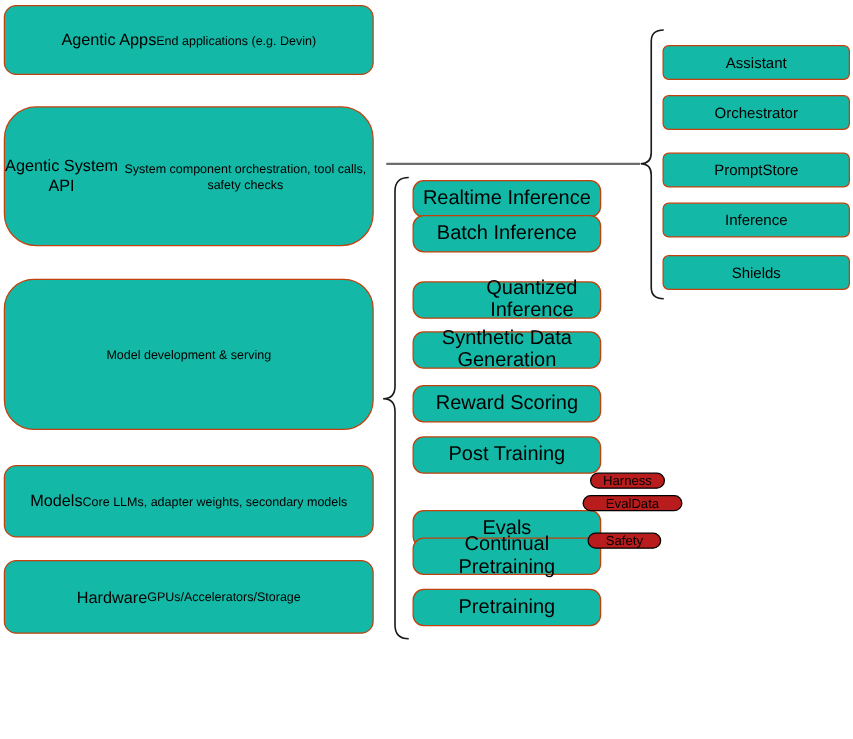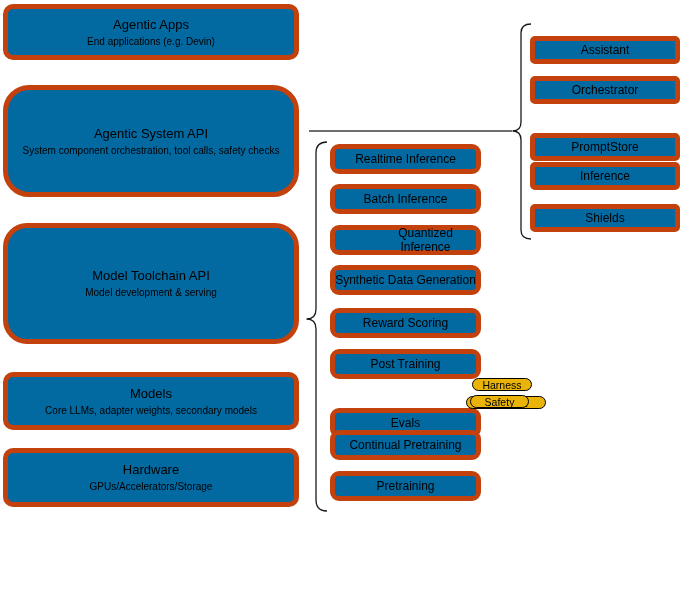--- a/index.html
+++ b/index.html
@@ -6,49 +6,48 @@
   .canvas{
     position:relative;
     width:682px;height:591px;
     background:#ffffff;
     font-family:"Liberation Sans", sans-serif;
     color:#000;
     overflow:hidden;
   }
   .box{
     position:absolute;
-    background:#0369a1;
-    border:5px solid #c2410c;
+    background:#14b8a6;
+    border:1px solid #c2410c;
     box-sizing:border-box;
     display:flex;
-    flex-direction:column;
     align-items:center;
     justify-content:center;
     text-align:center;
     z-index:2;
   }
   .lbox{left:3px;width:296px;}
   .lbox .title{font-size:13px;line-height:16px;}
   .lbox .subtitle{font-size:10px;line-height:13px;margin-top:2px;}
   .r10{border-radius:10px;}
   .r22{border-radius:24px;}
   .mbox{
     left:330px;width:151px;height:30px;
     border-radius:9px;
-    font-size:12px;
+    font-size:16px;
   }
   .rbox{
     left:530px;width:150px;height:28px;
     border-radius:5px;
     font-size:12px;
     align-items:center;
   }
   .pill{
     position:absolute;
-    background:#eab308;
+    background:#b91c1c;
     border:1px solid #000000;
     border-radius:8px;
     box-sizing:border-box;
     display:flex;
     align-items:center;
     justify-content:center;
     font-size:10.5px;
     z-index:4;
   }
   .connector-layer{
@@ -76,39 +75,38 @@
     <div class="title">Agentic Apps</div>
     <div class="subtitle">End applications (e.g. Devin)</div>
   </div>
 
   <div class="box lbox r22" style="top:85px;height:112px;border-radius:26px;">
     <div class="title">Agentic System API</div>
     <div class="subtitle">System component orchestration, tool calls, safety checks</div>
   </div>
 
   <div class="box lbox r22" style="top:223px;height:121px;">
-    <div class="title">Model Toolchain API</div>
     <div class="subtitle">Model development &amp; serving</div>
   </div>
 
   <div class="box lbox r10" style="top:372px;height:58px;">
     <div class="title">Models</div>
     <div class="subtitle">Core LLMs, adapter weights, secondary models</div>
   </div>
 
   <div class="box lbox r10" style="top:448px;height:59px;">
     <div class="title">Hardware</div>
     <div class="subtitle">GPUs/Accelerators/Storage</div>
   </div>
 
 
   <div class="box mbox" style="top:144px;">
     <span>Realtime Inference</span>
   </div>
-  <div class="box mbox" style="top:184px;">
+  <div class="box mbox" style="top:172px;">
     <span>Batch Inference</span>
   </div>
   <div class="box mbox" style="top:225px;padding-left:40px;">
     <span>Quantized Inference</span>
   </div>
   <div class="box mbox" style="top:265px;">
     <span>Synthetic Data Generation</span>
   </div>
   <div class="box mbox" style="top:308px;">
     <span>Reward Scoring</span>
@@ -125,31 +123,31 @@
   <div class="box mbox" style="top:471px;">
     <span>Pretraining</span>
   </div>
 
   <div class="pill" style="left:472px;top:378px;width:60px;height:13px;">
     <span>Harness</span>
   </div>
   <div class="pill" style="left:466px;top:396px;width:80px;height:13px;">
     <span>EvalData</span>
   </div>
-  <div class="pill" style="left:470px;top:395px;width:59px;height:13px;">
+  <div class="pill" style="left:470px;top:426px;width:59px;height:13px;">
     <span>Safety</span>
   </div>
 
   <div class="box rbox" style="top:36px;">
     <span>Assistant</span>
   </div>
   <div class="box rbox" style="top:76px;">
     <span>Orchestrator</span>
   </div>
-  <div class="box rbox" style="top:133px;">
+  <div class="box rbox" style="top:122px;">
     <span>PromptStore</span>
   </div>
   <div class="box rbox" style="top:162px;">
     <span>Inference</span>
   </div>
   <div class="box rbox" style="top:204px;">
     <span>Shields</span>
   </div>
 
 </div>

